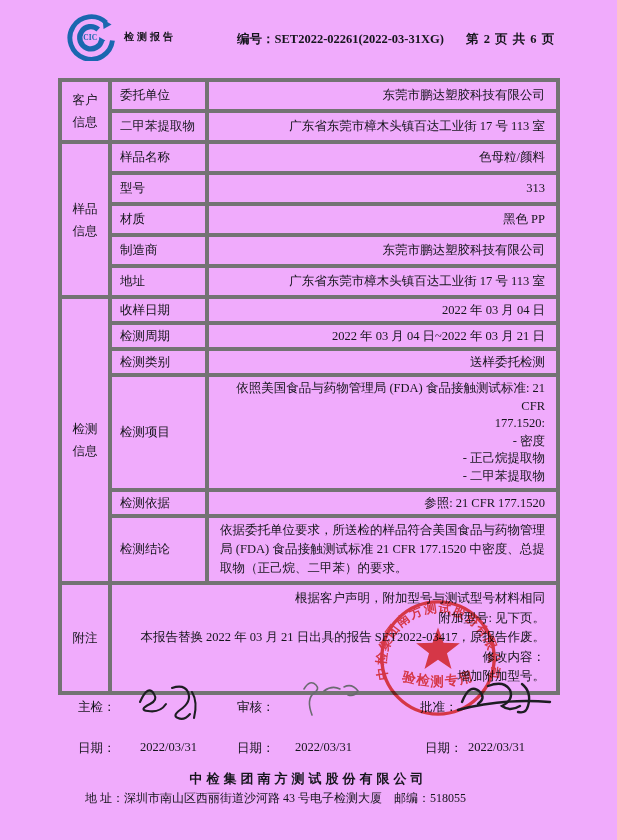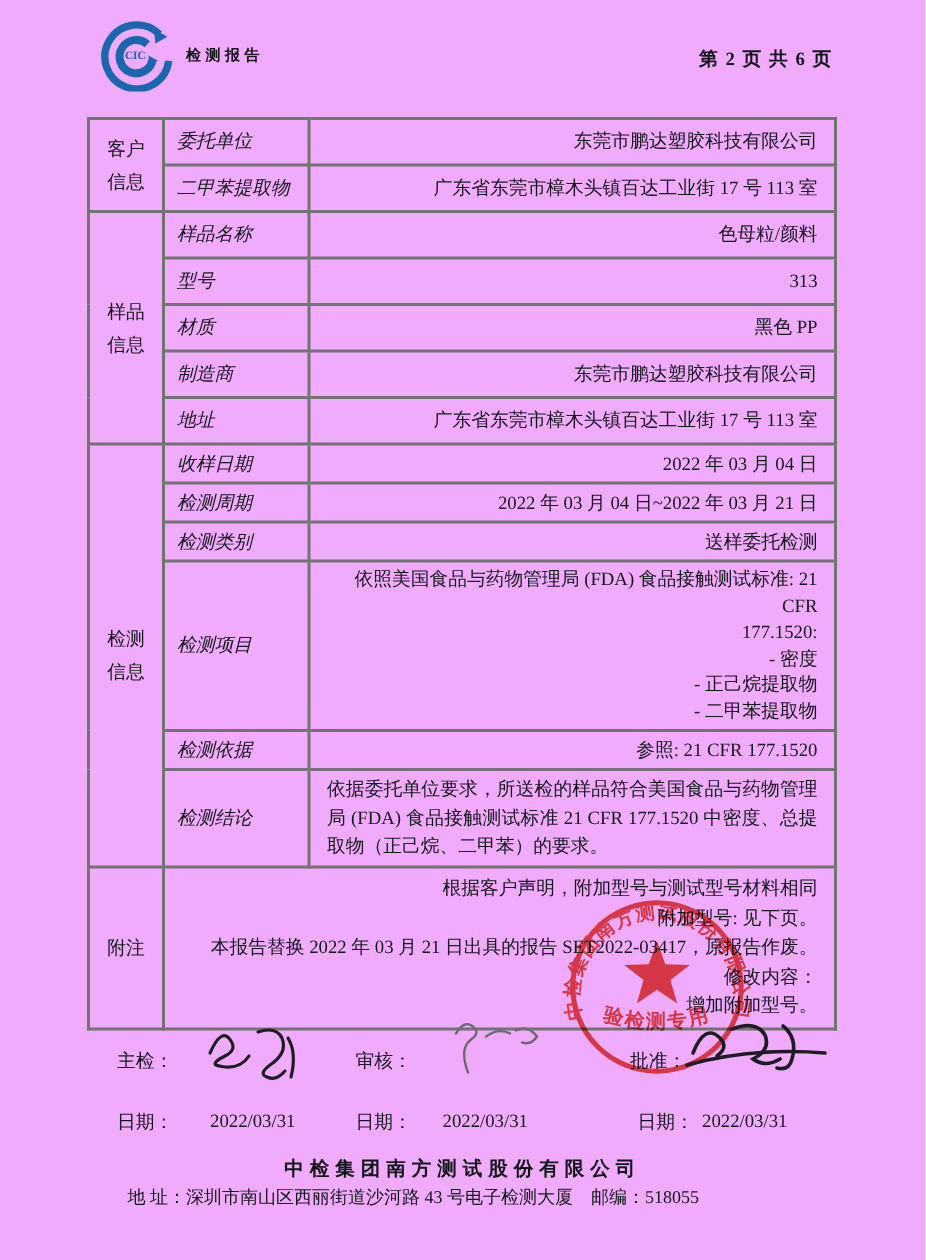--- a/index.html
+++ b/index.html
@@ -12,23 +12,23 @@
   .hdr-logo{position:absolute; left:63px; top:13px;}
   .hdr-title{position:absolute; left:124px; top:30px; font-size:10px; font-weight:bold; letter-spacing:3px;}
   .hdr-no{position:absolute; left:237px; top:31px; font-size:12.5px; font-weight:bold;}
   .hdr-page{position:absolute; left:466px; top:31px; font-size:12.5px; font-weight:bold; letter-spacing:1px;}
   
   table.report{
     position:absolute; left:58px; top:78px; width:498px;
     border-collapse:collapse; table-layout:fixed;
     font-size:12.5px;
   }
-  table.report td{border:2px solid #737373; vertical-align:middle;}
+  table.report td{border:4px solid #737373; vertical-align:middle;}
   td.group{text-align:center; white-space:pre-line; line-height:22px; padding:2px;}
-  td.lbl{padding:2px 8px;font-style:italic;}
+  td.lbl{padding:2px 8px;}
   td.val{padding:2px 11px;text-align:right;}
   tr.r31{height:31px;}
   tr.r26{height:26px;}
   td.pre{white-space:pre-line;}
   td.cell-multi{line-height:17.5px; padding:3px 11px;}
   td.cell-concl{line-height:19px; padding:3px 11px; text-align:justify;}
   td.cell-notes{line-height:19.5px; padding:4px 11px;}
   
   .sig-label{position:absolute; font-size:12.5px;}
   .sig-date{position:absolute; font-size:12.5px;}
@@ -52,20 +52,21 @@
       <g fill="none" stroke="#1a67b0">
         <path d="M55 31 A24 24 0 1 1 48 11" stroke-width="5.5"></path>
         <path d="M43 30 A12.5 12.5 0 1 1 39 18.5" stroke-width="6"></path>
       </g>
       <polygon points="44,7 54,13 45,18" fill="#1a67b0"></polygon>
       <polygon points="40,27 47,31 40,36" fill="#1a67b0"></polygon>
       <text x="30" y="30" font-size="8.5" font-weight="bold" fill="#1a67b0" text-anchor="middle" font-family="Liberation Serif, serif">CIC</text>
     </svg>
   </div>
   <div class="hdr-title">检测报告</div>
+  <div class="hdr-no">编号：SET2022-02261(2022-03-31XG)</div>
   <div class="hdr-page">第 2 页 共 6 页</div>
 
   <table class="report">
     <colgroup>
         <col style="width:50px">
         <col style="width:97px">
         <col style="width:351px">
       </colgroup>
     <tbody>
 

